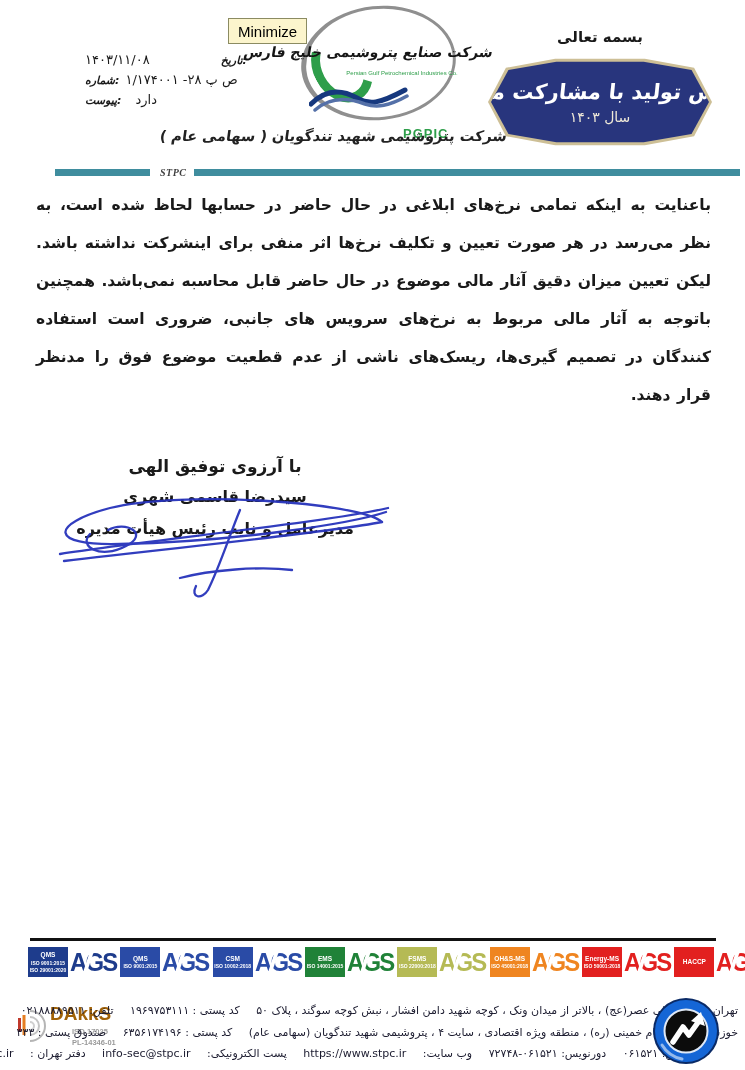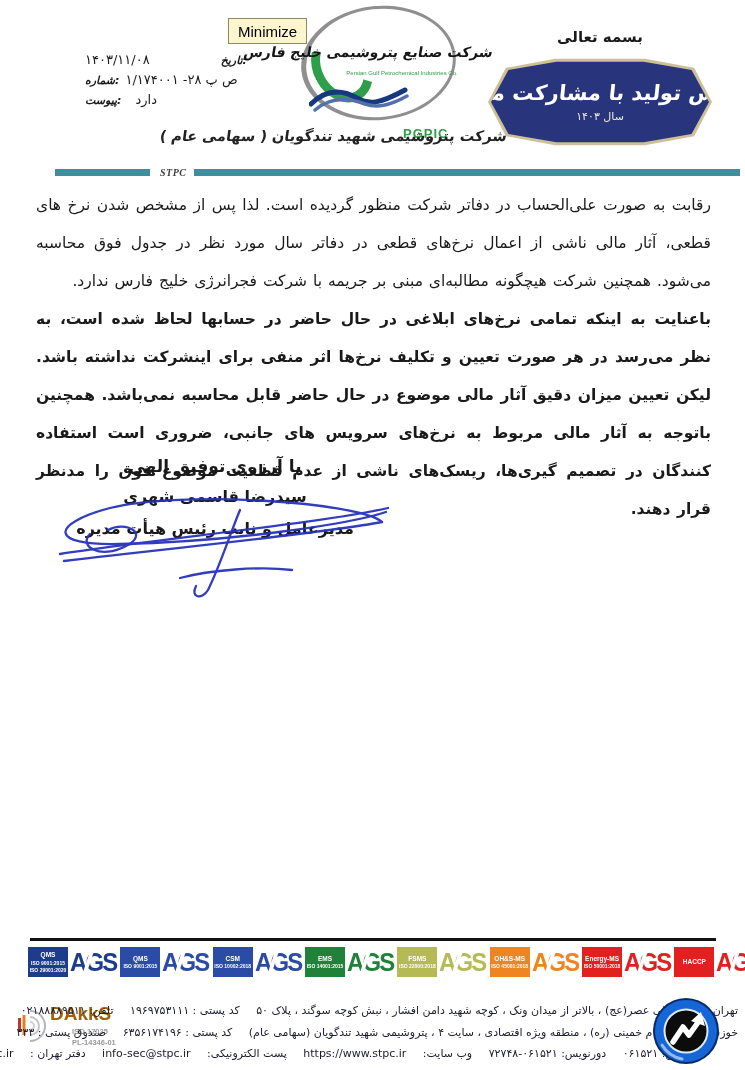--- a/index.html
+++ b/index.html
@@ -26,21 +26,21 @@
   
   .bismillah{position:absolute;left:525px;top:28px;width:150px;text-align:center;
     font-size:15px;font-weight:700;direction:rtl;}
   .year-banner{position:absolute;left:488px;top:57px;width:224px;height:90px;
     background:var(--banner_border);
     clip-path:polygon(0% 50%,8% 12%,30% 2%,70% 2%,92% 12%,100% 50%,92% 88%,70% 98%,30% 98%,8% 88%);}
   .year-banner-inner{position:absolute;inset:3px;background:var(--banner_navy);
     clip-path:polygon(0% 50%,8% 12%,30% 2%,70% 2%,92% 12%,100% 50%,92% 88%,70% 98%,30% 98%,8% 88%);
     display:flex;flex-direction:column;align-items:center;justify-content:center;direction:rtl;}
   .year-banner-slogan{color:#fff;font-size:21px;font-weight:700;transform:skewX(-6deg);white-space:nowrap;}
-  .year-banner-year{color:#efe9d8;font-size:11px;margin-top:5px;}
+  .year-banner-year{color:#efe9d8;font-size:14px;margin-top:5px;}
   
   .logo{position:absolute;left:283px;top:4px;width:210px;height:158px;}
   .logo-circle{position:absolute;left:18px;top:2px;width:155px;height:114px;
     border:3px solid #8f8f8f;border-radius:50%;transform:rotate(-6deg);border-left-width:5px;}
   .logo-crescent{position:absolute;left:30px;top:26px;width:58px;height:74px;border-radius:50%;
     border:9px solid transparent;border-left-color:var(--logo_green);border-bottom-color:var(--logo_green);
     transform:rotate(-28deg);}
   .logo-fa{position:absolute;left:26px;right:0;top:40px;text-align:center;direction:rtl;
     font-size:14px;font-weight:700;transform:skewX(-10deg);color:#151515;white-space:nowrap;}
   .logo-en{position:absolute;left:34px;right:6px;top:66px;text-align:center;
@@ -144,21 +144,20 @@
     </div>
   </div>
 
   <div class="divider">
     <div class="divider-bar short"></div>
     <div class="divider-abbr">STPC</div>
     <div class="divider-bar long"></div>
   </div>
 
   <div class="body-text">
-    <p>رقابت به صورت علی‌الحساب در دفاتر شرکت منظور گردیده است. لذا پس از مشخص شدن نرخ های قطعی، آثار مالی ناشی از اعمال نرخ‌های قطعی در دفاتر سال مورد نظر در جدول فوق محاسبه می‌شود. همچنین شرکت هیچگونه مطالبه‌ای مبنی بر جریمه با شرکت فجرانرژی خلیج فارس ندارد.</p>
     <p class="bold">باعنایت به اینکه تمامی نرخ‌های ابلاغی در حال حاضر در حسابها لحاظ شده است، به نظر می‌رسد در هر صورت تعیین و تکلیف نرخ‌ها اثر منفی برای اینشرکت نداشته باشد. لیکن تعیین میزان دقیق آثار مالی موضوع در حال حاضر قابل محاسبه نمی‌باشد. همچنین باتوجه به آثار مالی مربوط به نرخ‌های سرویس های جانبی، ضروری است استفاده کنندگان در تصمیم گیری‌ها، ریسک‌های ناشی از عدم قطعیت موضوع فوق را مدنظر قرار دهند.</p>
   </div>
 
   <div class="sig-block">
     <div class="sig-line1">با آرزوی توفیق الهی</div>
     <div class="sig-line2">سیدرضا قاسمی شهری</div>
     <div class="sig-line3">مدیرعامل و نایب رئیس هیأت مدیره</div>
   </div>
   <svg class="sig-ink" width="370" height="125" viewBox="0 0 370 125">
     <g fill="none" stroke="var(--ink_blue)" stroke-width="2.3" stroke-linecap="round" opacity="0.95">

